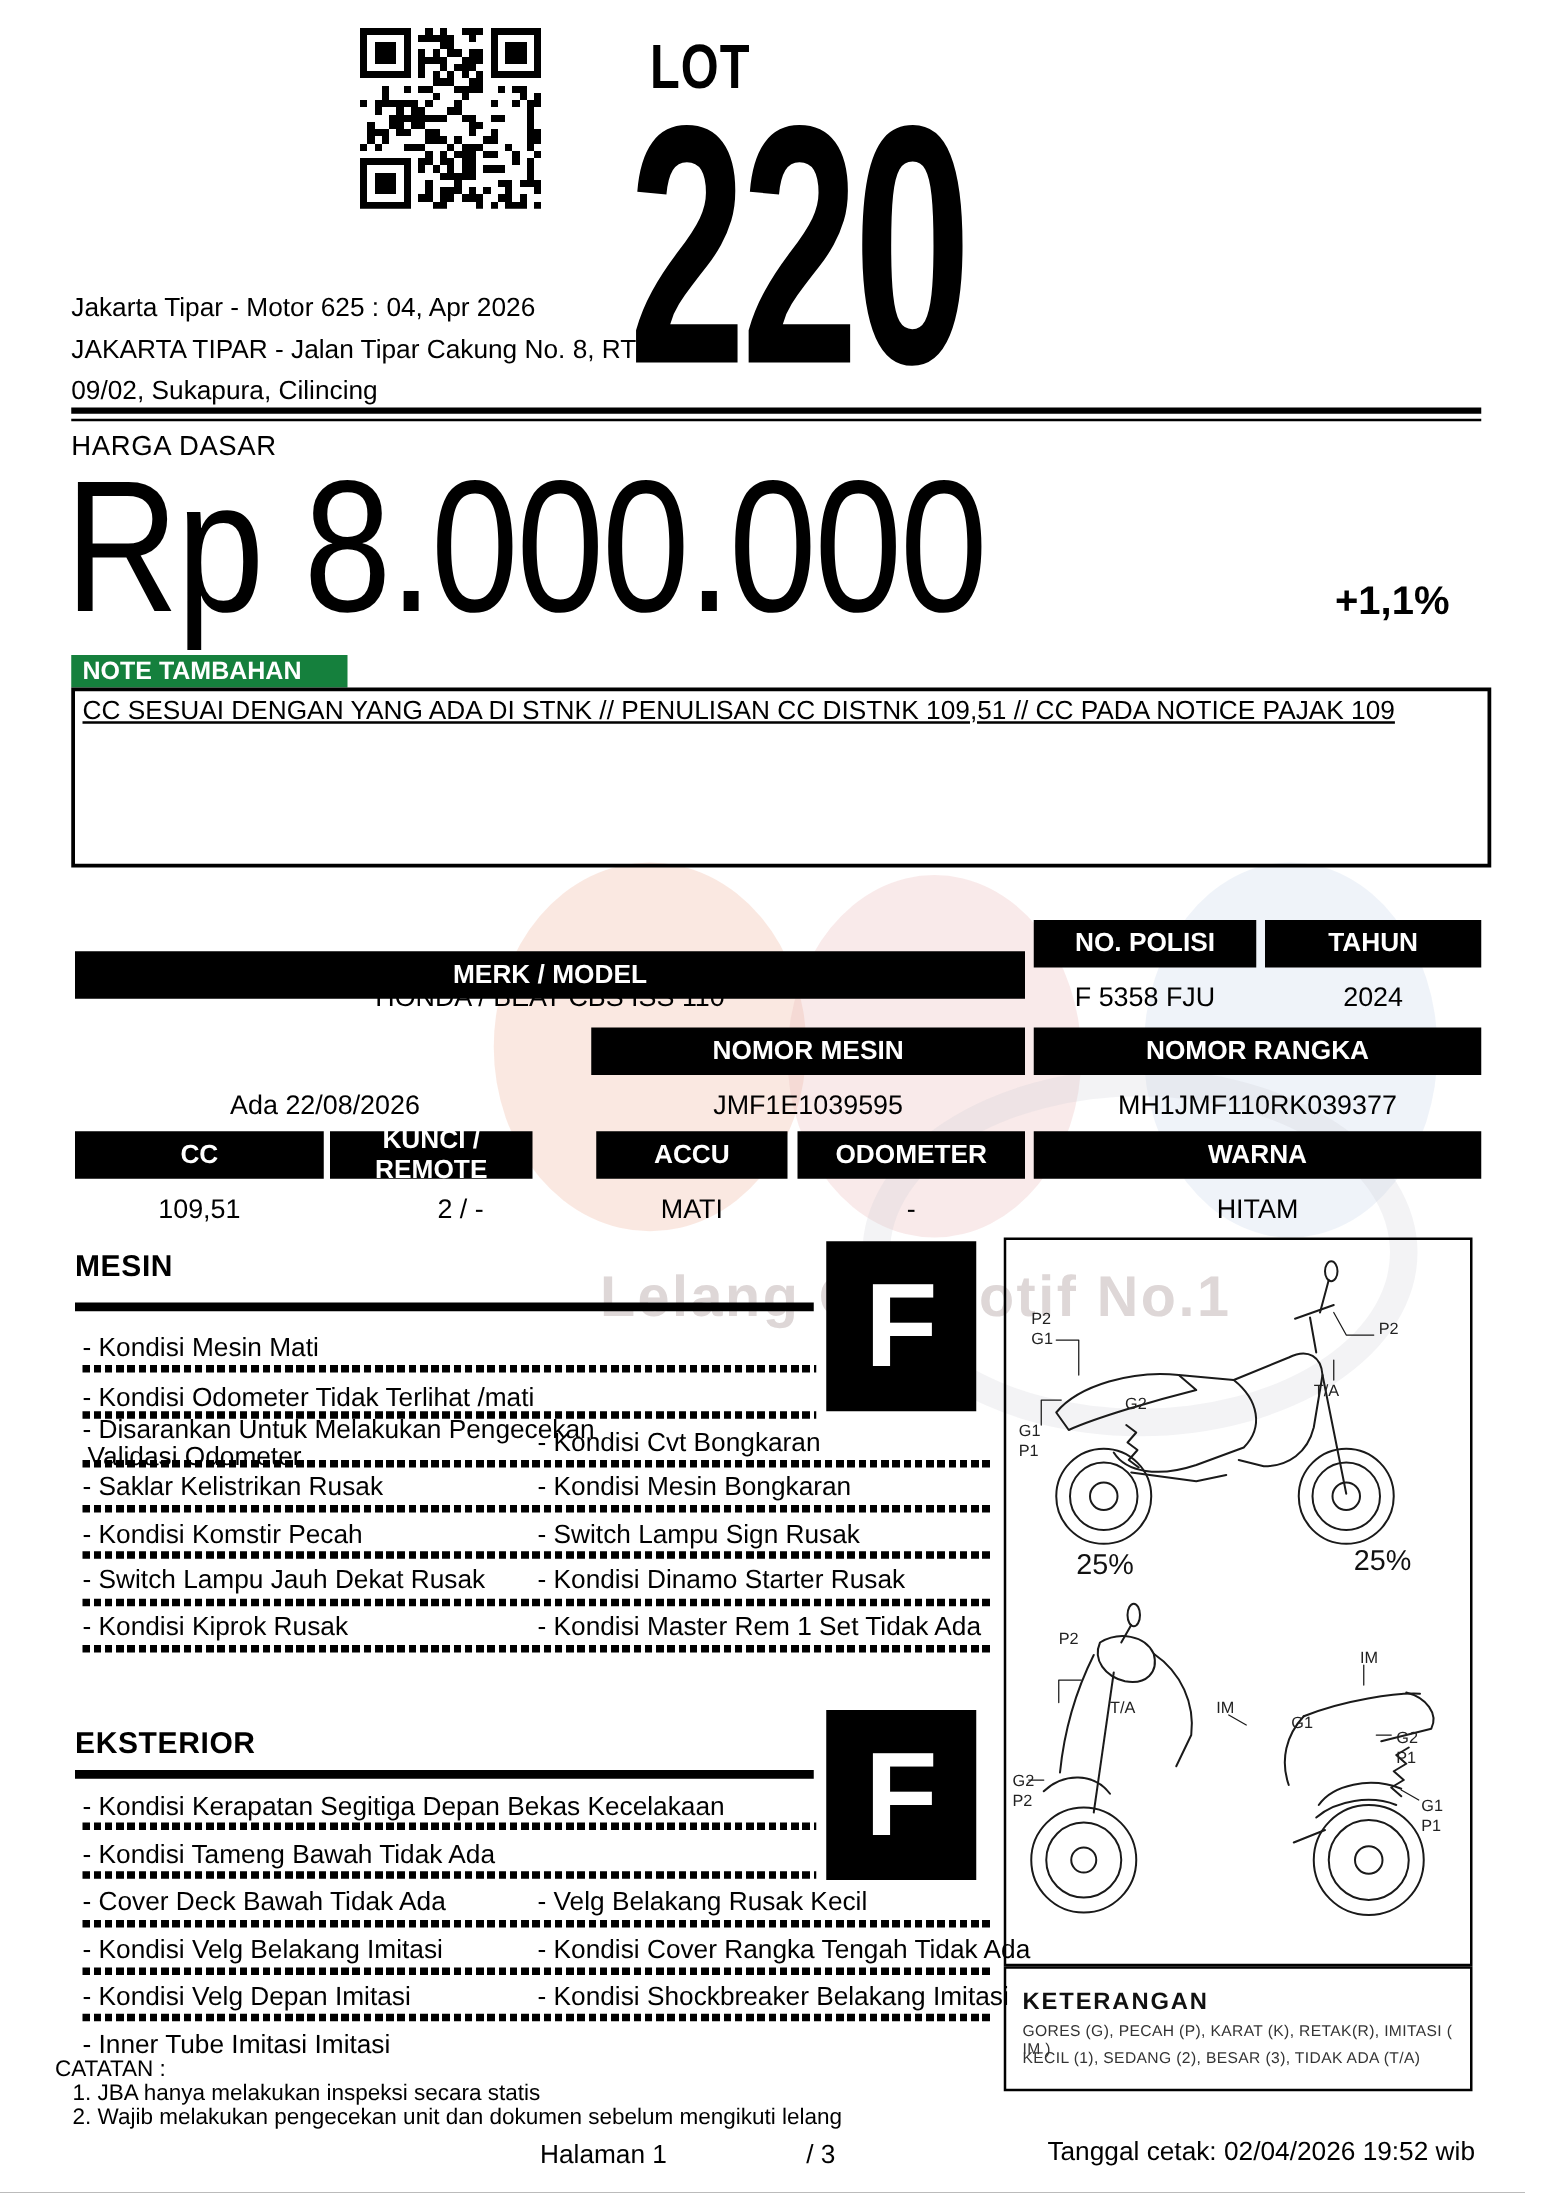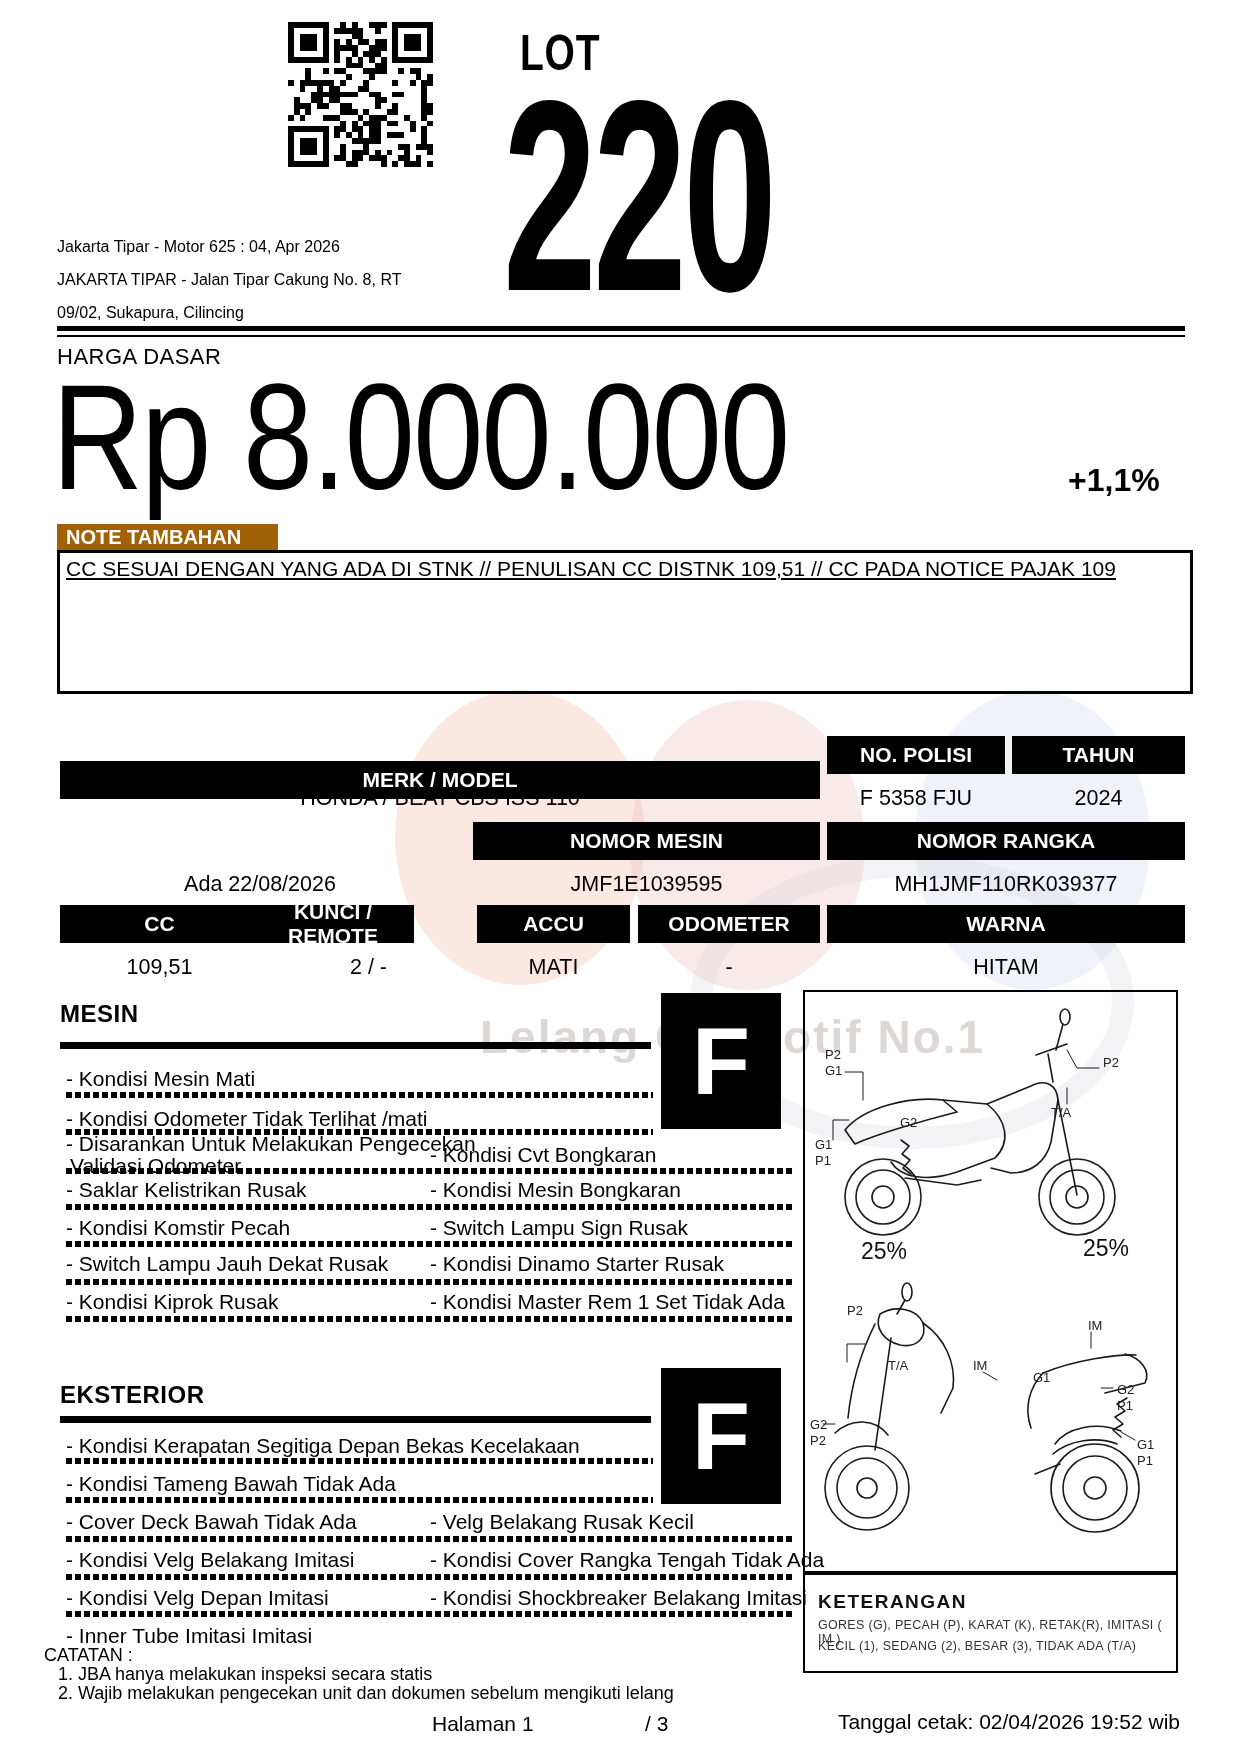--- a/index.html
+++ b/index.html
@@ -6,26 +6,26 @@
   #page{
     position:relative;width:1240px;height:1754px;margin:0 auto;
     background:#fff;color:#000;overflow:hidden;
     font-family:"Liberation Sans","DejaVu Sans",sans-serif;
   }
   .abs{position:absolute;}
   .ctr{display:flex;align-items:center;justify-content:center;text-align:center;}
   
   .lot-label{font-size:50px;font-weight:bold;transform:scaleX(.78);transform-origin:left top;letter-spacing:1px;}
   .lot-number{font-size:272px;font-weight:bold;line-height:1;transform:scaleX(.62);transform-origin:left top;letter-spacing:-6px;}
-  .addr{font-size:16px;line-height:33px;white-space:pre-line;}
+  .addr{font-size:21px;line-height:33px;white-space:pre-line;}
   .dbl-rule{border-top:5px solid #000;border-bottom:2px solid #000;height:4px;width:1128px;}
   .harga-label{font-size:22px;letter-spacing:.5px;}
   .harga-value{font-size:150px;line-height:1;transform:scaleX(.84);transform-origin:left top;letter-spacing:-2px;}
   .pct{font-size:32px;font-weight:bold;}
-  .note-label{background:#a16207;color:#fff;font-size:20px;font-weight:bold;width:212px;height:26px;line-height:26px;padding-left:9px;}
+  .note-label{background:#15803d;color:#fff;font-size:20px;font-weight:bold;width:212px;height:26px;line-height:26px;padding-left:9px;}
   .note-box{width:1118px;height:132px;border:3px solid #000;font-size:21px;padding:3px 6px;line-height:25px;}
   
   .th{background:#000;color:#fff;font-size:21px;font-weight:bold;height:38px;}
   .tv{font-size:21.5px;height:26px;}
   
   .sec-title{font-size:24px;font-weight:bold;letter-spacing:.5px;}
   .sec-rule{height:7px;background:#000;width:591px;}
   .grade-box{width:120px;height:136px;background:#000;color:#fff;}
   .grade-box span{font-size:95px;font-weight:bold;}
   .item{font-size:21px;white-space:nowrap;}
@@ -379,21 +379,21 @@
   <div class="abs tv ctr" style="left:827px;top:785px;width:178px;">F 5358 FJU</div>
   <div class="abs tv ctr" style="left:1012px;top:785px;width:173px;">2024</div>
 
   <div class="abs th ctr" style="left:473px;top:822px;width:347px;">NOMOR MESIN</div>
   <div class="abs th ctr" style="left:827px;top:822px;width:358px;">NOMOR RANGKA</div>
   <div class="abs tv ctr" style="left:60px;top:871px;width:400px;">Ada 22/08/2026</div>
   <div class="abs tv ctr" style="left:473px;top:871px;width:347px;">JMF1E1039595</div>
   <div class="abs tv ctr" style="left:827px;top:871px;width:358px;">MH1JMF110RK039377</div>
 
   <div class="abs th ctr" style="left:60px;top:905px;width:199px;">CC</div>
-  <div class="abs th ctr" style="left:252px;top:905px;width:162px;">KUNCI / REMOTE</div>
+  <div class="abs th ctr" style="left:264px;top:905px;width:162px;">KUNCI / REMOTE</div>
   <div class="abs th ctr" style="left:477px;top:905px;width:153px;">ACCU</div>
   <div class="abs th ctr" style="left:638px;top:905px;width:182px;">ODOMETER</div>
   <div class="abs th ctr" style="left:827px;top:905px;width:358px;">WARNA</div>
   <div class="abs tv ctr" style="left:60px;top:954px;width:199px;">109,51</div>
   <div class="abs tv ctr" style="left:268px;top:954px;width:201px;">2 / -</div>
   <div class="abs tv ctr" style="left:477px;top:954px;width:153px;">MATI</div>
   <div class="abs tv ctr" style="left:638px;top:954px;width:182px;">-</div>
   <div class="abs tv ctr" style="left:827px;top:954px;width:358px;">HITAM</div>
 
   <div class="abs sec-title" style="left:60px;top:1000px;">MESIN</div>

